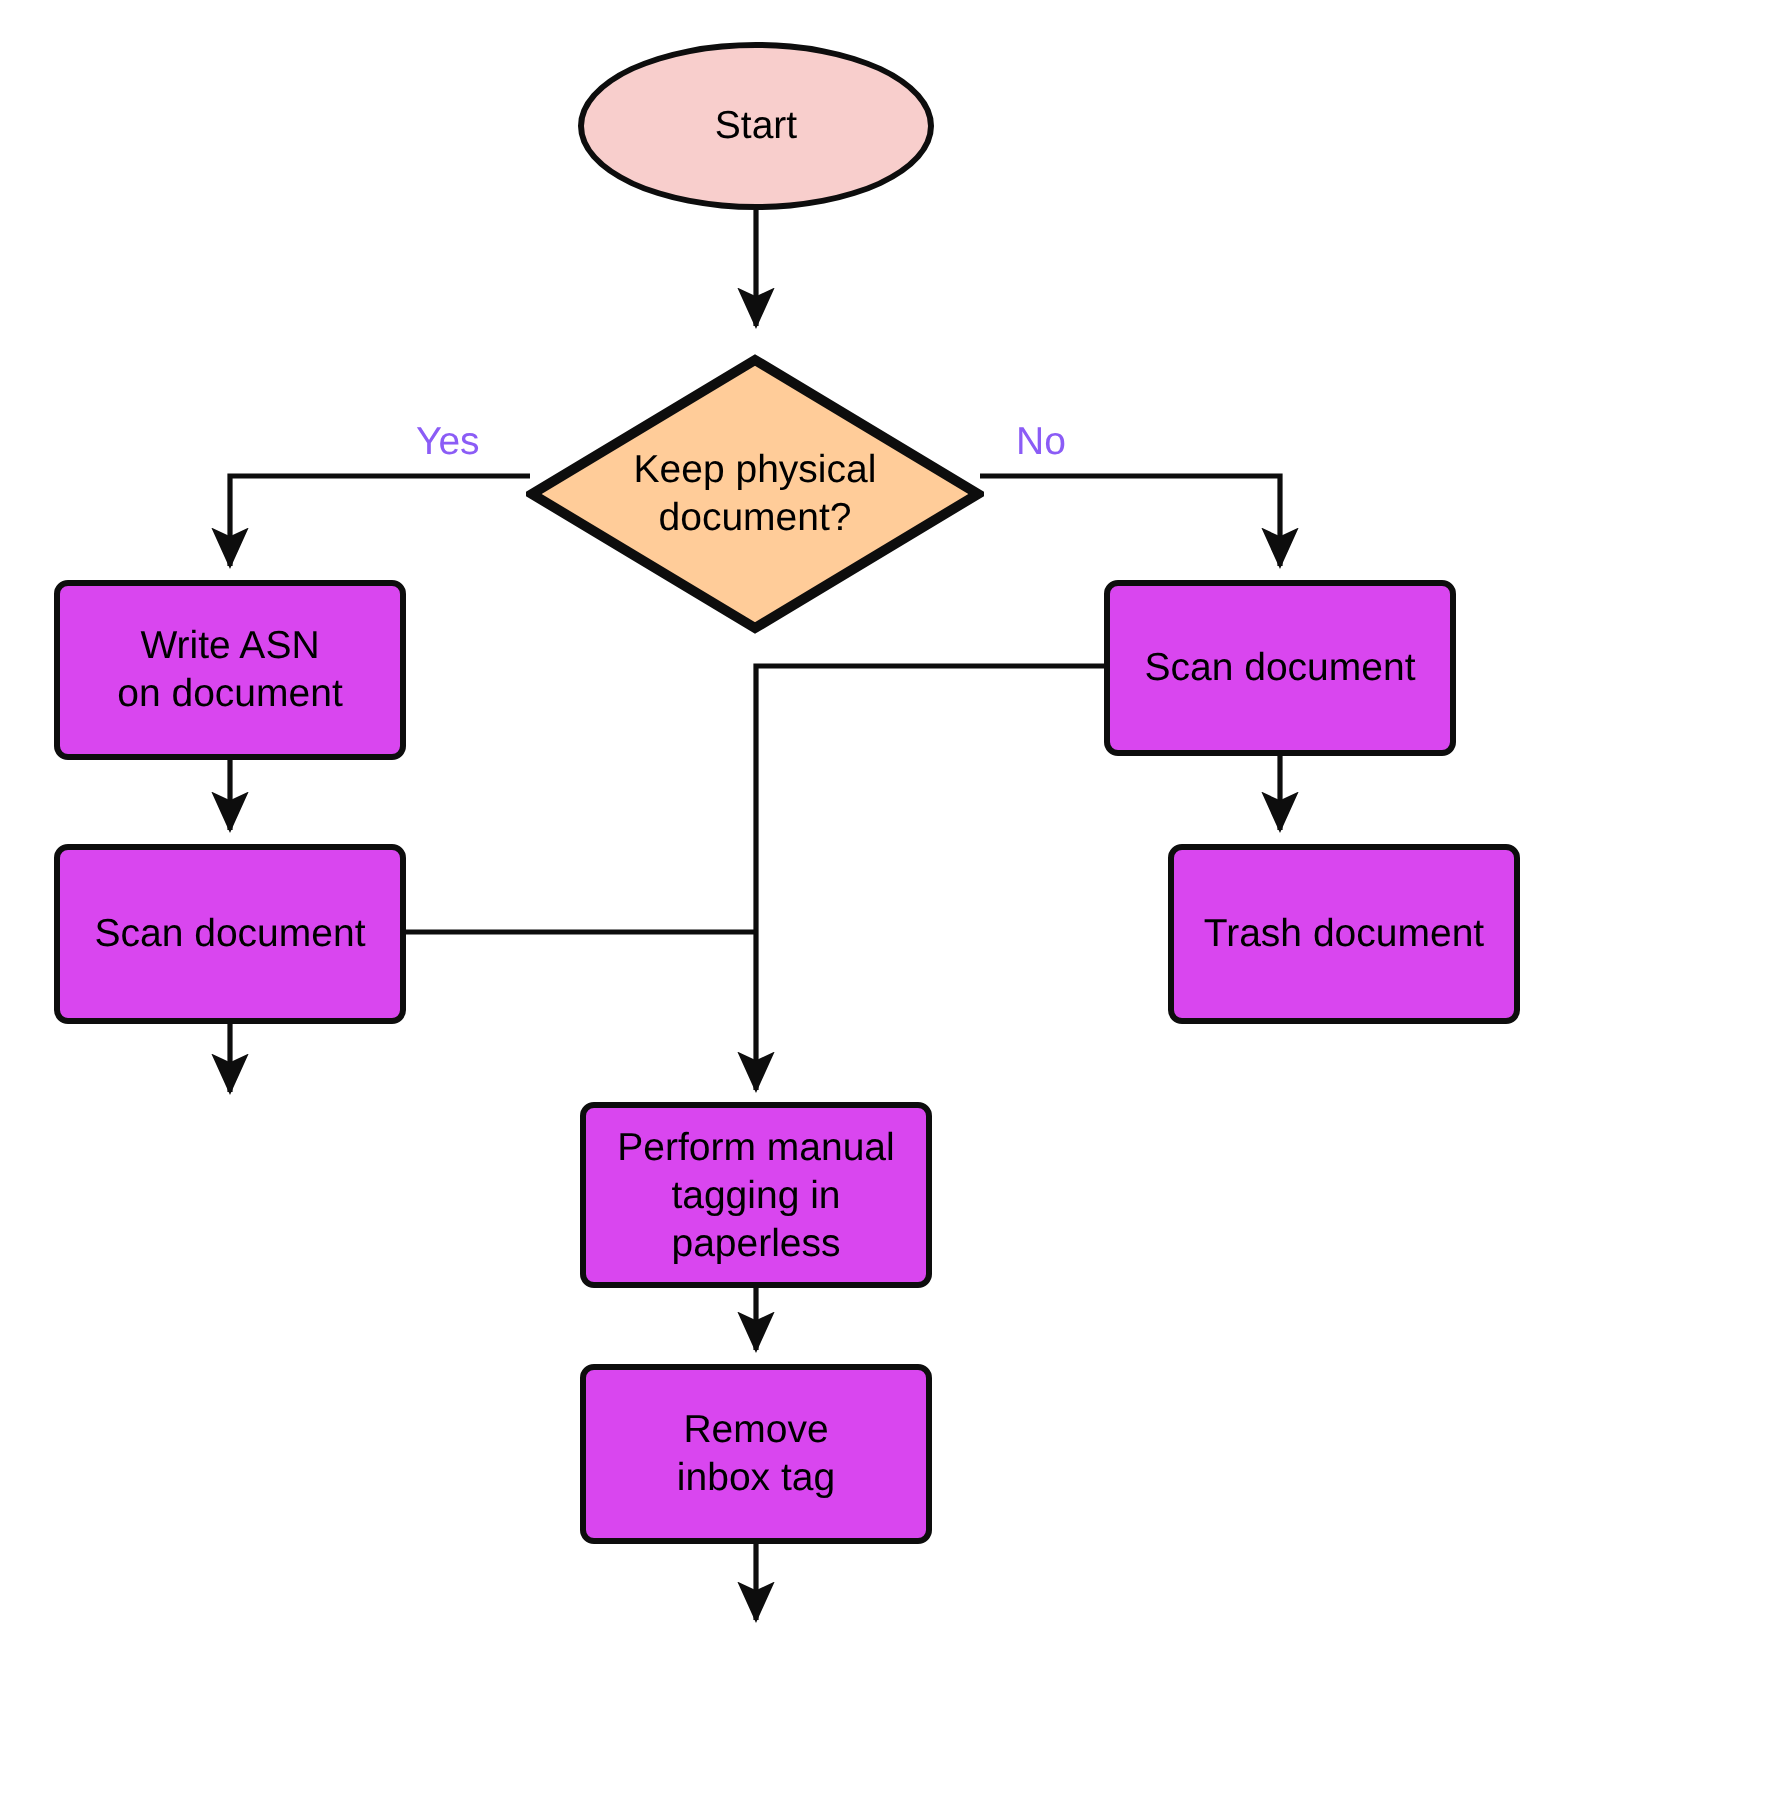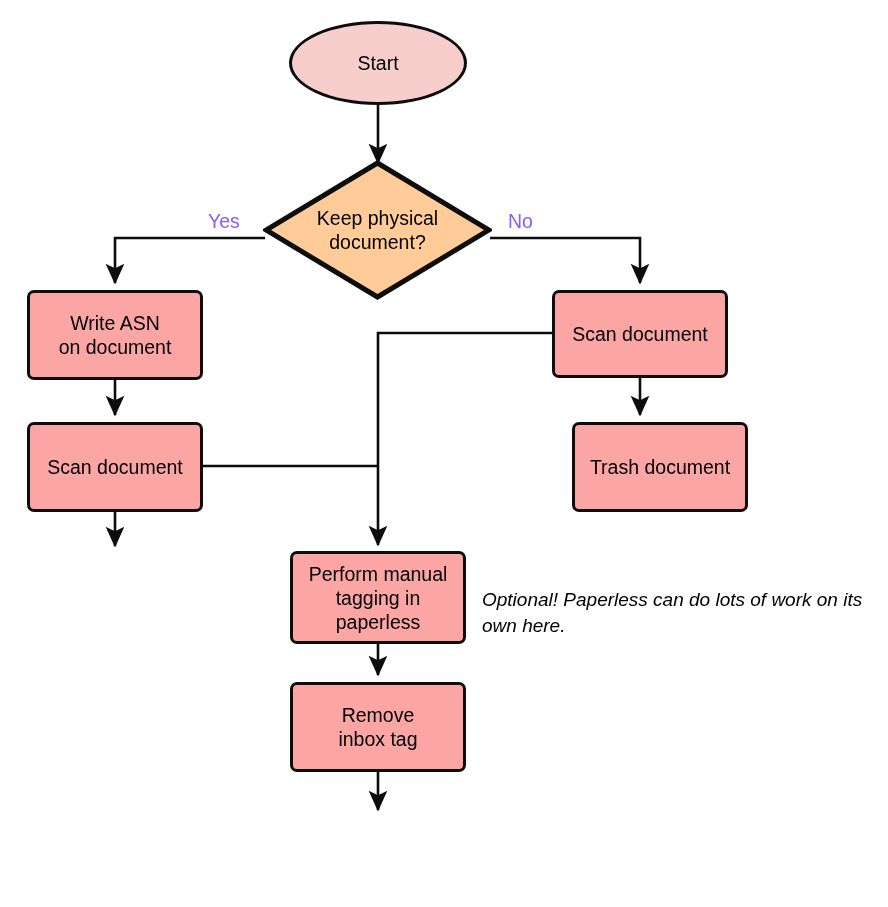--- a/index.html
+++ b/index.html
@@ -39,21 +39,21 @@
     white-space: pre-line;
   }
   .node-terminal {
     border: 3px solid #0d0d0d;
     border-radius: 50%;
     background: #f8cecc;
   }
   .node-process {
     border: 3px solid #0d0d0d;
     border-radius: 7px;
-    background: #fca5a5;
+    background: #d946ef;
   }
   .node-decision {
     background: transparent;
     border: none;
   }
   .node-decision .decision-shape {
     position: absolute;
     top: 0;
     left: 0;
     width: 100%;
@@ -115,21 +115,21 @@
       <path d="M 378 644 L 378 675" marker-end="url(#arrowhead)"></path>
 
       <path d="M 378 772 L 378 810" marker-end="url(#arrowhead)"></path>
     </g>
   </svg>
 
   <div class="node node-terminal" style="left:289px; top:21px; width:178px; height:84px;">
     <span>Start</span>
   </div>
 
-  <div class="node node-decision" style="left:263px; top:160px; width:229px; height:140px;">
+  <div class="node node-decision" style="left:263px; top:177px; width:229px; height:140px;">
     <svg class="decision-shape" viewBox="0 0 229 140" preserveAspectRatio="none" xmlns="http://www.w3.org/2000/svg">
       <polygon points="114.5,3 226,70 114.5,137 3,70" fill="#ffcc99" stroke="#0d0d0d" stroke-width="5" vector-effect="non-scaling-stroke"></polygon>
     </svg>
     <span class="decision-label">Keep physical
 document?</span>
   </div>
 
   <div class="edge-label" style="left:208px; top:210px;">Yes</div>
   <div class="edge-label" style="left:508px; top:210px;">No</div>
 
@@ -140,31 +140,30 @@
 
   <div class="node node-process" style="left:27px; top:422px; width:176px; height:90px;">
     <span>Scan document</span>
   </div>
 
 
   <div class="node node-process" style="left:552px; top:290px; width:176px; height:88px;">
     <span>Scan document</span>
   </div>
 
-  <div class="node node-process" style="left:572px; top:422px; width:176px; height:90px;">
+  <div class="node node-process" style="left:584px; top:422px; width:176px; height:90px;">
     <span>Trash document</span>
   </div>
 
   <div class="node node-process" style="left:290px; top:551px; width:176px; height:93px;text-align:center;">
     <span>Perform manual
 tagging in
 paperless</span>
   </div>
 
   <div class="node node-process" style="left:290px; top:682px; width:176px; height:90px;">
     <span>Remove
 inbox tag</span>
   </div>
 
 
-  <div class="note" style="left:482px; top:587px; width:400px;">Optional! Paperless can do lots of work on its own here.</div>
 
 </div>
 
 </body></html>

